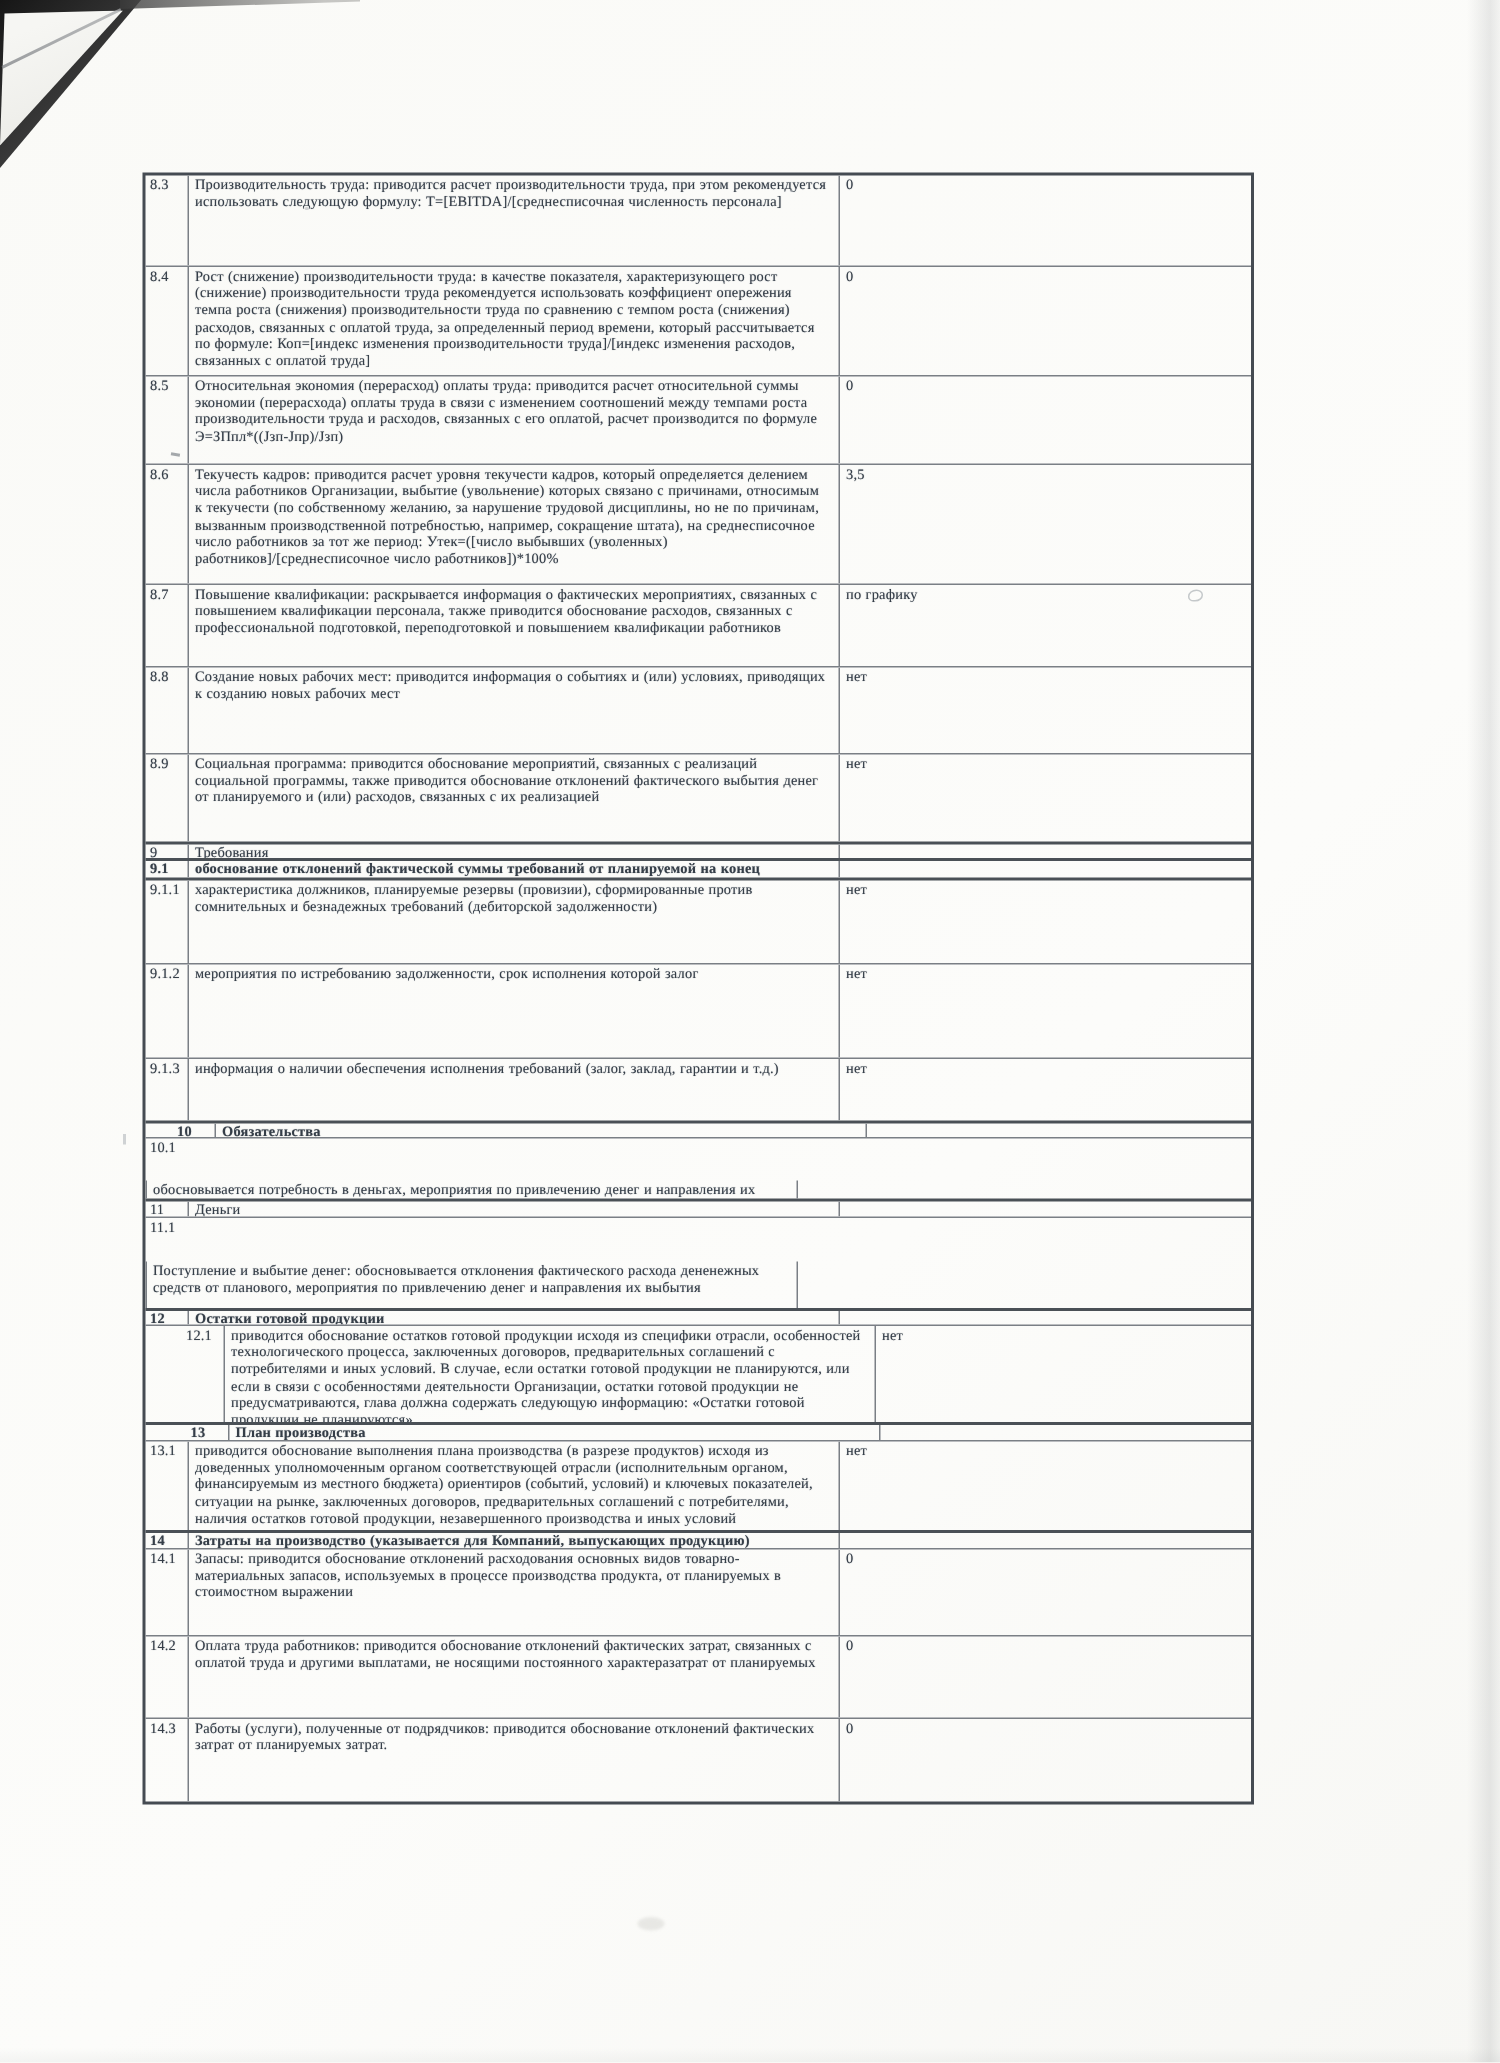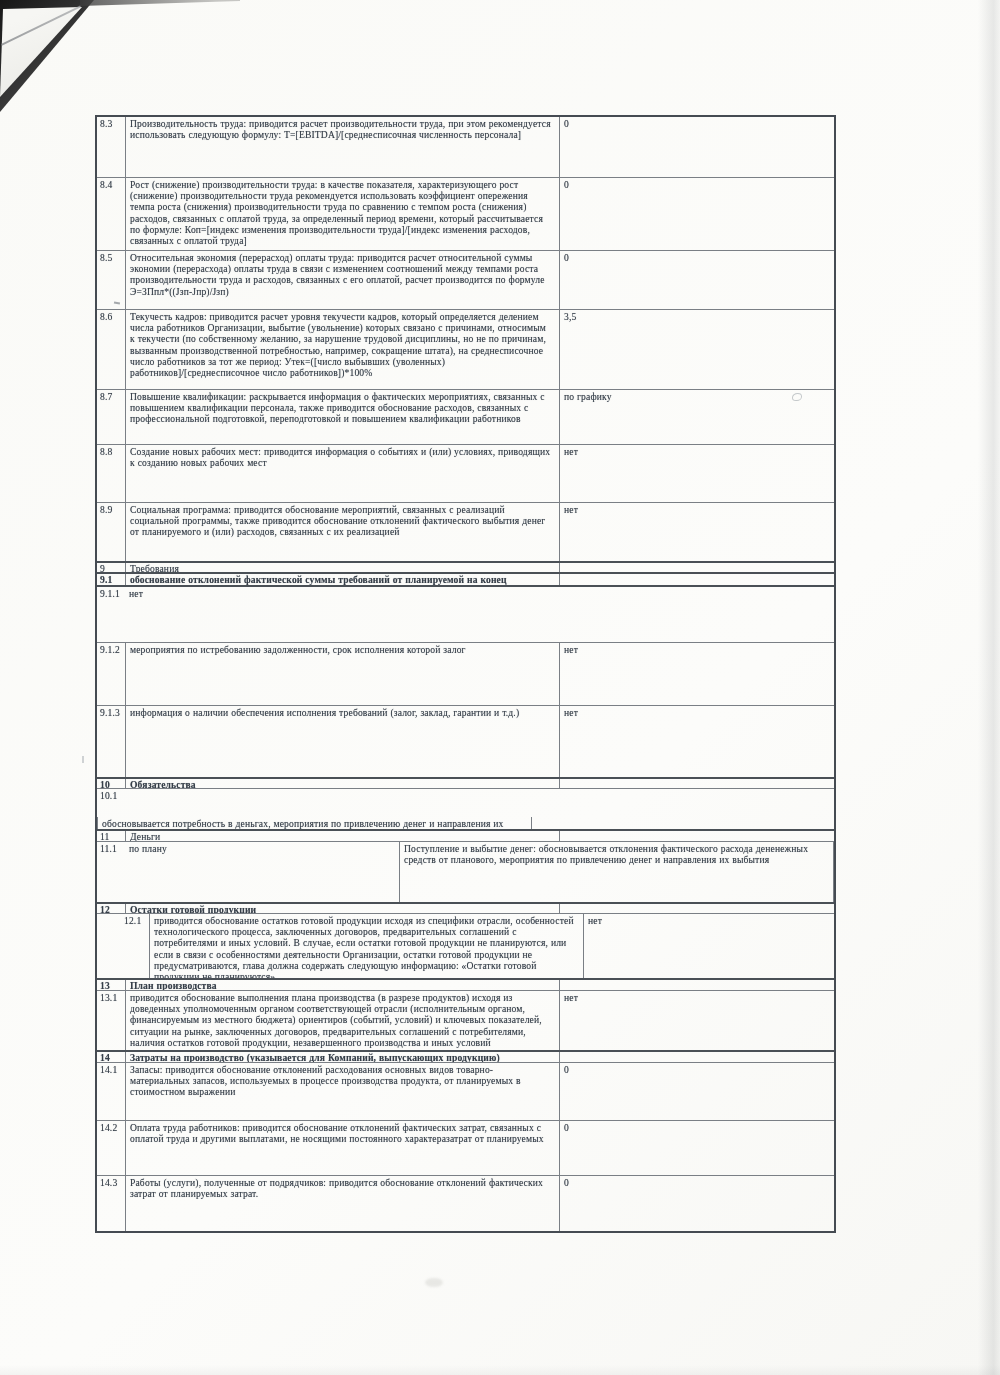--- a/index.html
+++ b/index.html
@@ -141,72 +141,73 @@
   </div>
 
   <div class="row k-section-bold thick" style="height: 13px;">
     <div class="cell num">9.1</div>
     <div class="cell text">обоснование отклонений фактической суммы требований от планируемой на конец очередного</div>
     <div class="cell val"></div>
   </div>
 
   <div class="row k-item thick" style="height: 57px;">
     <div class="cell num">9.1.1</div>
+    <div class="cell text">характеристика должников, планируемые резервы (провизии), сформированные против сомнительных и безнадежных требований (дебиторской задолженности)</div>
     <div class="cell val">нет</div>
   </div>
 
   <div class="row k-item" style="height: 63px;">
     <div class="cell num">9.1.2</div>
     <div class="cell text">мероприятия по истребованию задолженности, срок исполнения которой залог</div>
     <div class="cell val">нет</div>
   </div>
 
-  <div class="row k-item" style="height: 72px;">
+  <div class="row k-item" style="height: 42px;">
     <div class="cell num">9.1.3</div>
     <div class="cell text">информация о наличии обеспечения исполнения требований (залог, заклад, гарантии и т.д.)</div>
     <div class="cell val">нет</div>
   </div>
 
-  <div class="row k-section-bold thick" style="height: 11px;">
+  <div class="row k-section-bold thick" style="height: 11px; padding-left: 18px;">
     <div class="cell num">10</div>
     <div class="cell text">Обязательства</div>
     <div class="cell val"></div>
   </div>
 
   <div class="row k-item" style="height: 41px; flex-direction: column;">
     <div class="cell num">10.1</div>
     <div class="cell text">обосновывается потребность в деньгах, мероприятия по привлечению денег и направления их выбытия. В случае проведения операций с временно свободными деньгами рекомендуется дополнить информацией, раскрывающей сумму временно свободных денег, направления их использования (размещение во вклады, приобретение финансовых активов, оказание временной финансовой помощи, доходность, сроки размещения</div>
     <div class="cell val">нет</div>
   </div>
 
   <div class="row k-section thick" style="height: 12px;">
     <div class="cell num">11</div>
     <div class="cell text">Деньги</div>
     <div class="cell val"></div>
   </div>
 
-  <div class="row k-item" style="height: 61px;">
+  <div class="row k-item" style="height: 61px; flex-direction: column;">
     <div class="cell num">11.1</div>
     <div class="cell val">по плану</div>
     <div class="cell text">Поступление и выбытие денег: обосновывается отклонения фактического расхода дененежных средств от планового, мероприятия по привлечению денег и направления их выбытия</div>
   </div>
 
   <div class="row k-section-bold thick" style="height: 11px;">
     <div class="cell num">12</div>
     <div class="cell text">Остатки готовой продукции</div>
     <div class="cell val"></div>
   </div>
 
   <div class="row k-item" style="height: 65px; padding-left: 24px;">
     <div class="cell num">12.1</div>
     <div class="cell text">приводится обоснование остатков готовой продукции исходя из специфики отрасли, особенностей технологического процесса, заключенных договоров, предварительных соглашений с потребителями и иных условий. В случае, если остатки готовой продукции не планируются, или если в связи с особенностями деятельности Организации, остатки готовой продукции не предусматриваются, глава должна содержать следующую информацию: «Остатки готовой продукции не планируются»</div>
     <div class="cell val">нет</div>
   </div>
 
-  <div class="row k-section-bold thick" style="height: 12px;">
+  <div class="row k-section-bold thick" style="height: 12px; padding-left: 27px;">
     <div class="cell num">13</div>
     <div class="cell text">План производства</div>
     <div class="cell val"></div>
   </div>
 
   <div class="row k-item" style="height: 60px;">
     <div class="cell num">13.1</div>
     <div class="cell text">приводится обоснование выполнения плана производства (в разрезе продуктов) исходя из доведенных уполномоченным органом соответствующей отрасли (исполнительным органом, финансируемым из местного бюджета) ориентиров (событий, условий) и ключевых показателей, ситуации на рынке, заключенных договоров, предварительных соглашений с потребителями, наличия остатков готовой продукции, незавершенного производства и иных условий</div>
     <div class="cell val">нет</div>
   </div>

